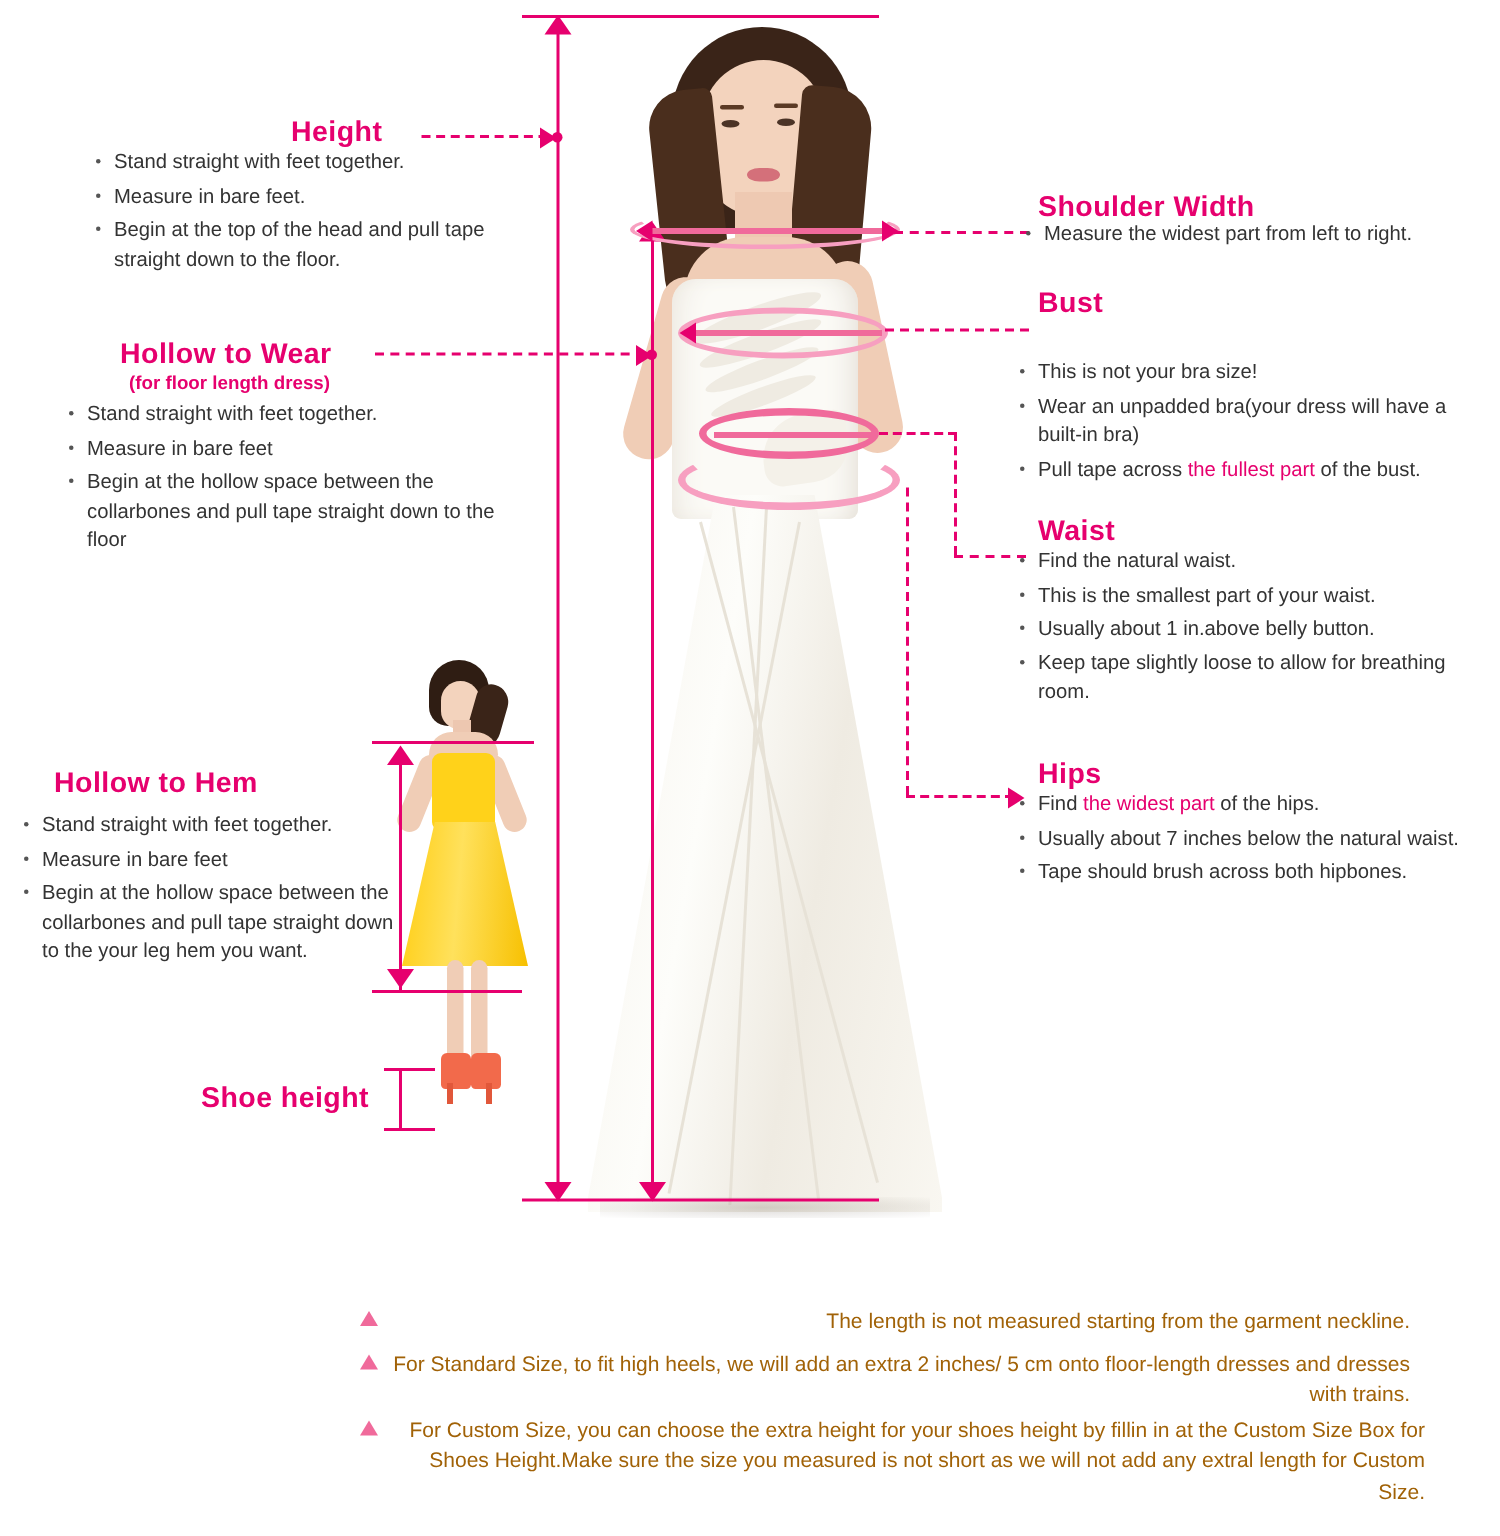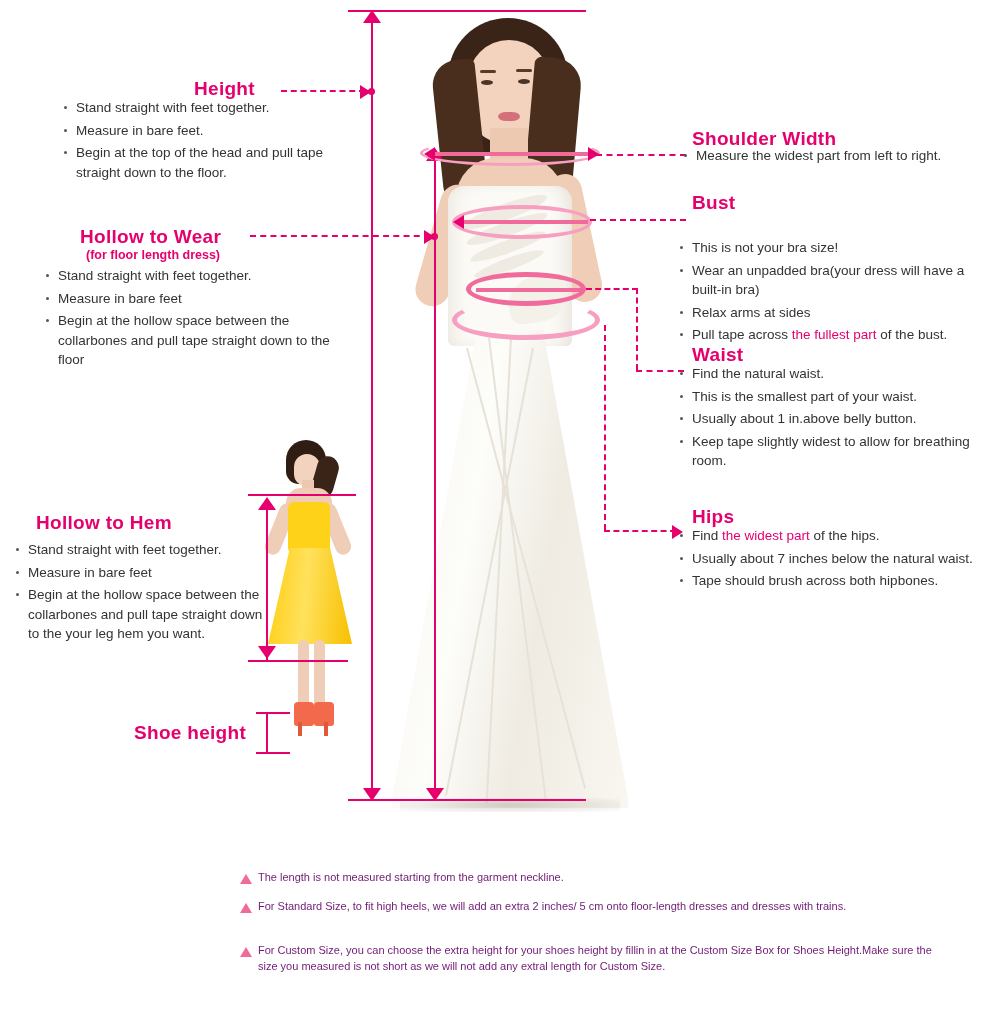--- a/index.html
+++ b/index.html
@@ -95,23 +95,24 @@
     border-bottom: 7px solid transparent;
   }
   .arrowhead-left { border-right: 11px solid #e6006e; }
   .arrowhead-right { border-left: 11px solid #e6006e; }
 
   .bandline { position: absolute; }
 
   
   .note {
     position: absolute;
-    color: #701a75;
-    font-size: 11px;
+    color: #a16207;
+    font-size: 14px;
     line-height: 1.45;
+    text-align: right;
   }
   .note .tri {
     position: absolute;
     left: 0; top: 4px;
     width: 0; height: 0;
     border-left: 6px solid transparent;
     border-right: 6px solid transparent;
     border-bottom: 10px solid #f06a9b;
   }
   .note .txt { display: block; padding-left: 18px; }
@@ -346,30 +347,29 @@
 
   <div class="heading" style="left:692px;top:128px;">Shoulder Width</div>
   <div class="bullets" style="left:682px;top:146px;width:310px;">
     <div class="li">Measure the widest part from left to right.</div>
   </div>
 
   <div class="heading" style="left:692px;top:192px;">Bust</div>
   <div class="bullets" style="left:678px;top:210px;width:318px;margin-top:28px;">
     <div class="li">This is not your bra size!</div>
     <div class="li">Wear an unpadded bra(your dress will have a built-in bra)</div>
-    <div class="li">Relax arms at sides</div>
     <div class="li">Pull tape across <span class="pinktext">the fullest part</span> of the bust.</div>
   </div>
 
   <div class="heading" style="left:692px;top:344px;">Waist</div>
   <div class="bullets" style="left:678px;top:364px;width:310px;">
     <div class="li">Find the natural waist.</div>
     <div class="li">This is the smallest part of your waist.</div>
     <div class="li">Usually about 1 in.above belly button.</div>
-    <div class="li">Keep tape slightly widest to allow for breathing room.</div>
+    <div class="li">Keep tape slightly loose to allow for breathing room.</div>
   </div>
 
   <div class="heading" style="left:692px;top:506px;">Hips</div>
   <div class="bullets" style="left:678px;top:526px;width:314px;">
     <div class="li">Find <span class="pinktext">the widest part</span> of the hips.</div>
     <div class="li">Usually about 7 inches below the natural waist.</div>
     <div class="li">Tape should brush across both hipbones.</div>
   </div>
 
   <div class="note" style="left:240px;top:870px;width:700px;">

